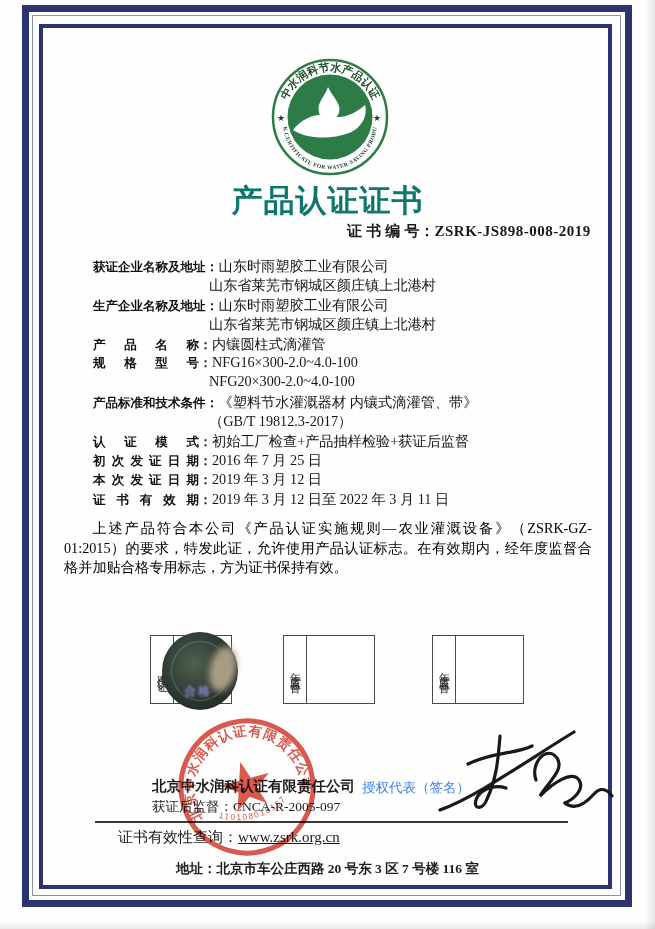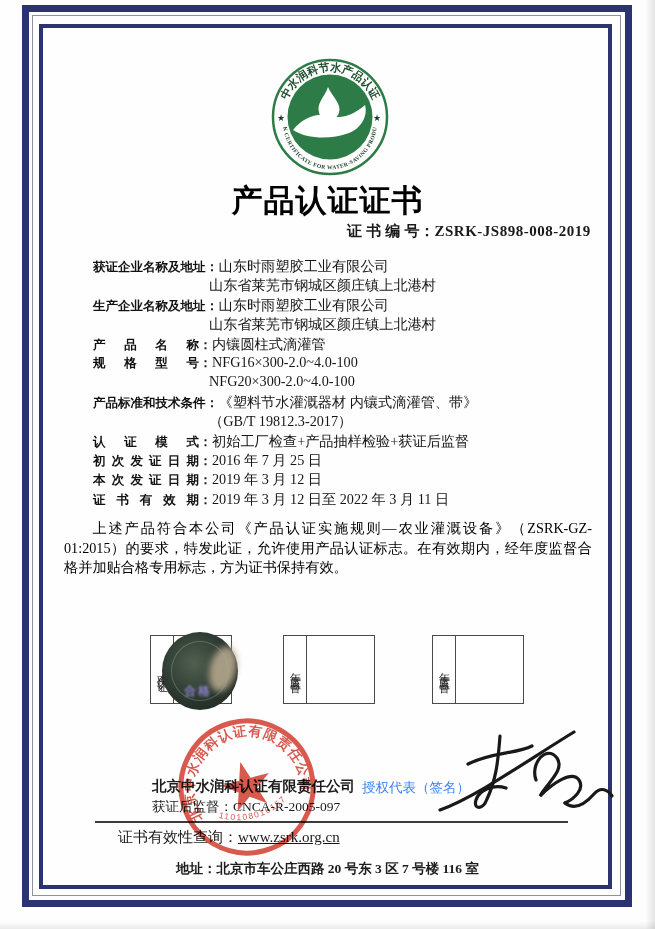--- a/index.html
+++ b/index.html
@@ -11,21 +11,21 @@
         background:linear-gradient(to bottom,rgba(0,0,0,0),rgba(0,0,0,.08));pointer-events:none;z-index:30;}
   
   .border-outer{position:absolute;left:22px;top:5px;right:23px;bottom:22px;border:7px solid #2b3470;}
   .border-mid{position:absolute;left:32px;top:15px;right:34px;bottom:33px;border:1px solid #8d939d;}
   .border-inner{position:absolute;left:39px;top:24px;right:43px;bottom:40px;border:4px solid #2b3470;}
 
   .logo{position:absolute;left:270px;top:57px;width:120px;height:120px;}
 
   .title{position:absolute;left:0;top:180px;width:100%;text-align:center;
          font-family:"Liberation Sans","DejaVu Sans",sans-serif;font-weight:900;
-         font-size:31px;letter-spacing:1px;color:#000000;}
+         font-size:31px;letter-spacing:1px;color:#0f766e;}
 
   .certno{position:absolute;left:347px;top:222px;font-size:15px;white-space:nowrap;}
   .certno .lab{font-family:"Liberation Sans","DejaVu Sans",sans-serif;font-weight:bold;}
   .certno .val{font-weight:bold;letter-spacing:.5px;}
 
   .fields{position:absolute;left:93px;top:257px;width:500px;}
   .frow{display:flex;align-items:baseline;height:19.4px;white-space:nowrap;}
   .flabel{flex:0 0 106px;font-family:"Liberation Sans","DejaVu Sans",sans-serif;
           font-weight:bold;font-size:12.5px;color:#111;
           text-align:justify;text-align-last:justify;overflow:visible;}

